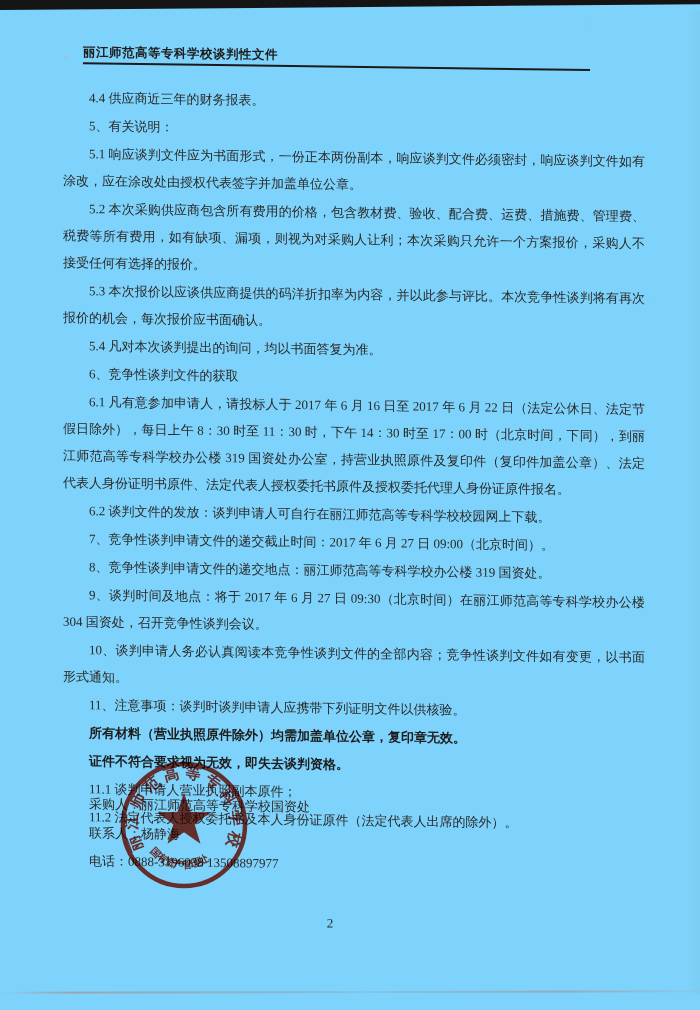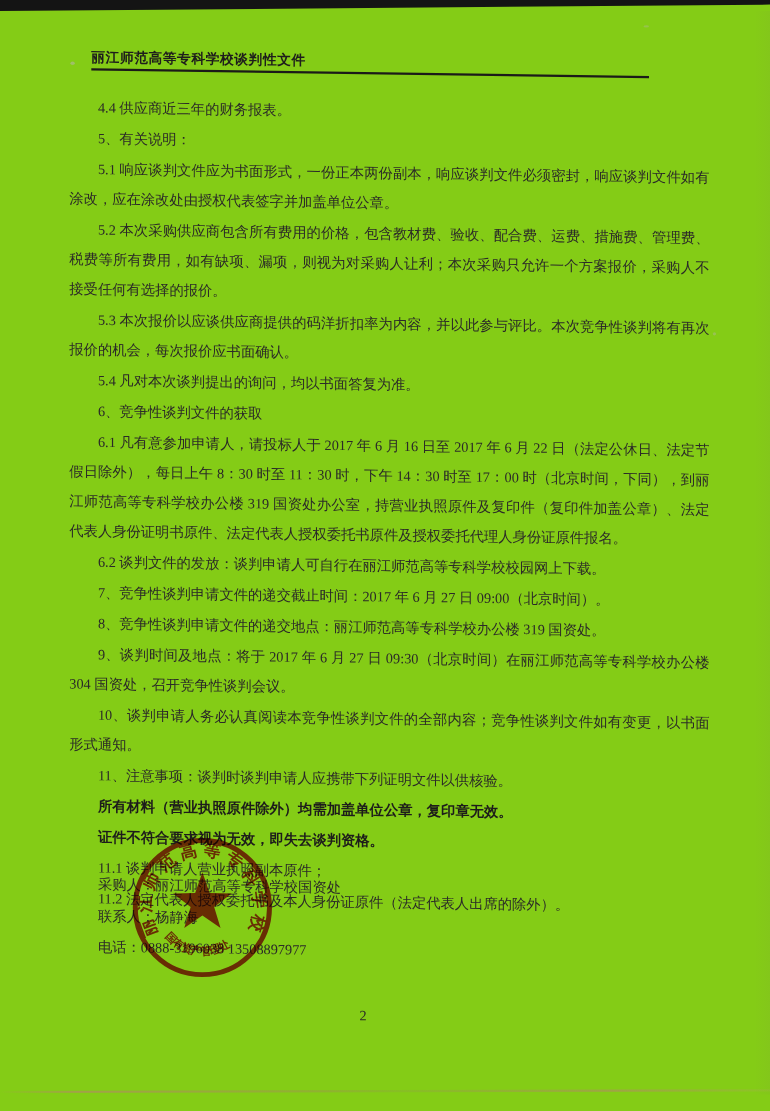--- a/index.html
+++ b/index.html
@@ -3,21 +3,21 @@
 <meta charset="utf-8">
 <style>
   html,body{margin:0;padding:0;}
   body{
     width:700px;height:1010px;position:relative;overflow:hidden;
     background:#f1efec;
     font-family:"Liberation Serif","DejaVu Serif",serif;
   }
   .paper{
     position:absolute;left:0;top:0;width:700px;height:1010px;
-    background:#84cc16;
+    background:#7dd3fc;
   }
   .topbar{
     position:absolute;left:0;top:0;width:700px;height:10px;background:#141414;
     clip-path:polygon(0 0,100% 0,100% 42%,0 100%);
   }
   .content{
     position:absolute;left:0;top:0;width:700px;height:1010px;
     transform:skewY(0.78deg);transform-origin:0 0;color:#262524;
   }
   .doc-header{

